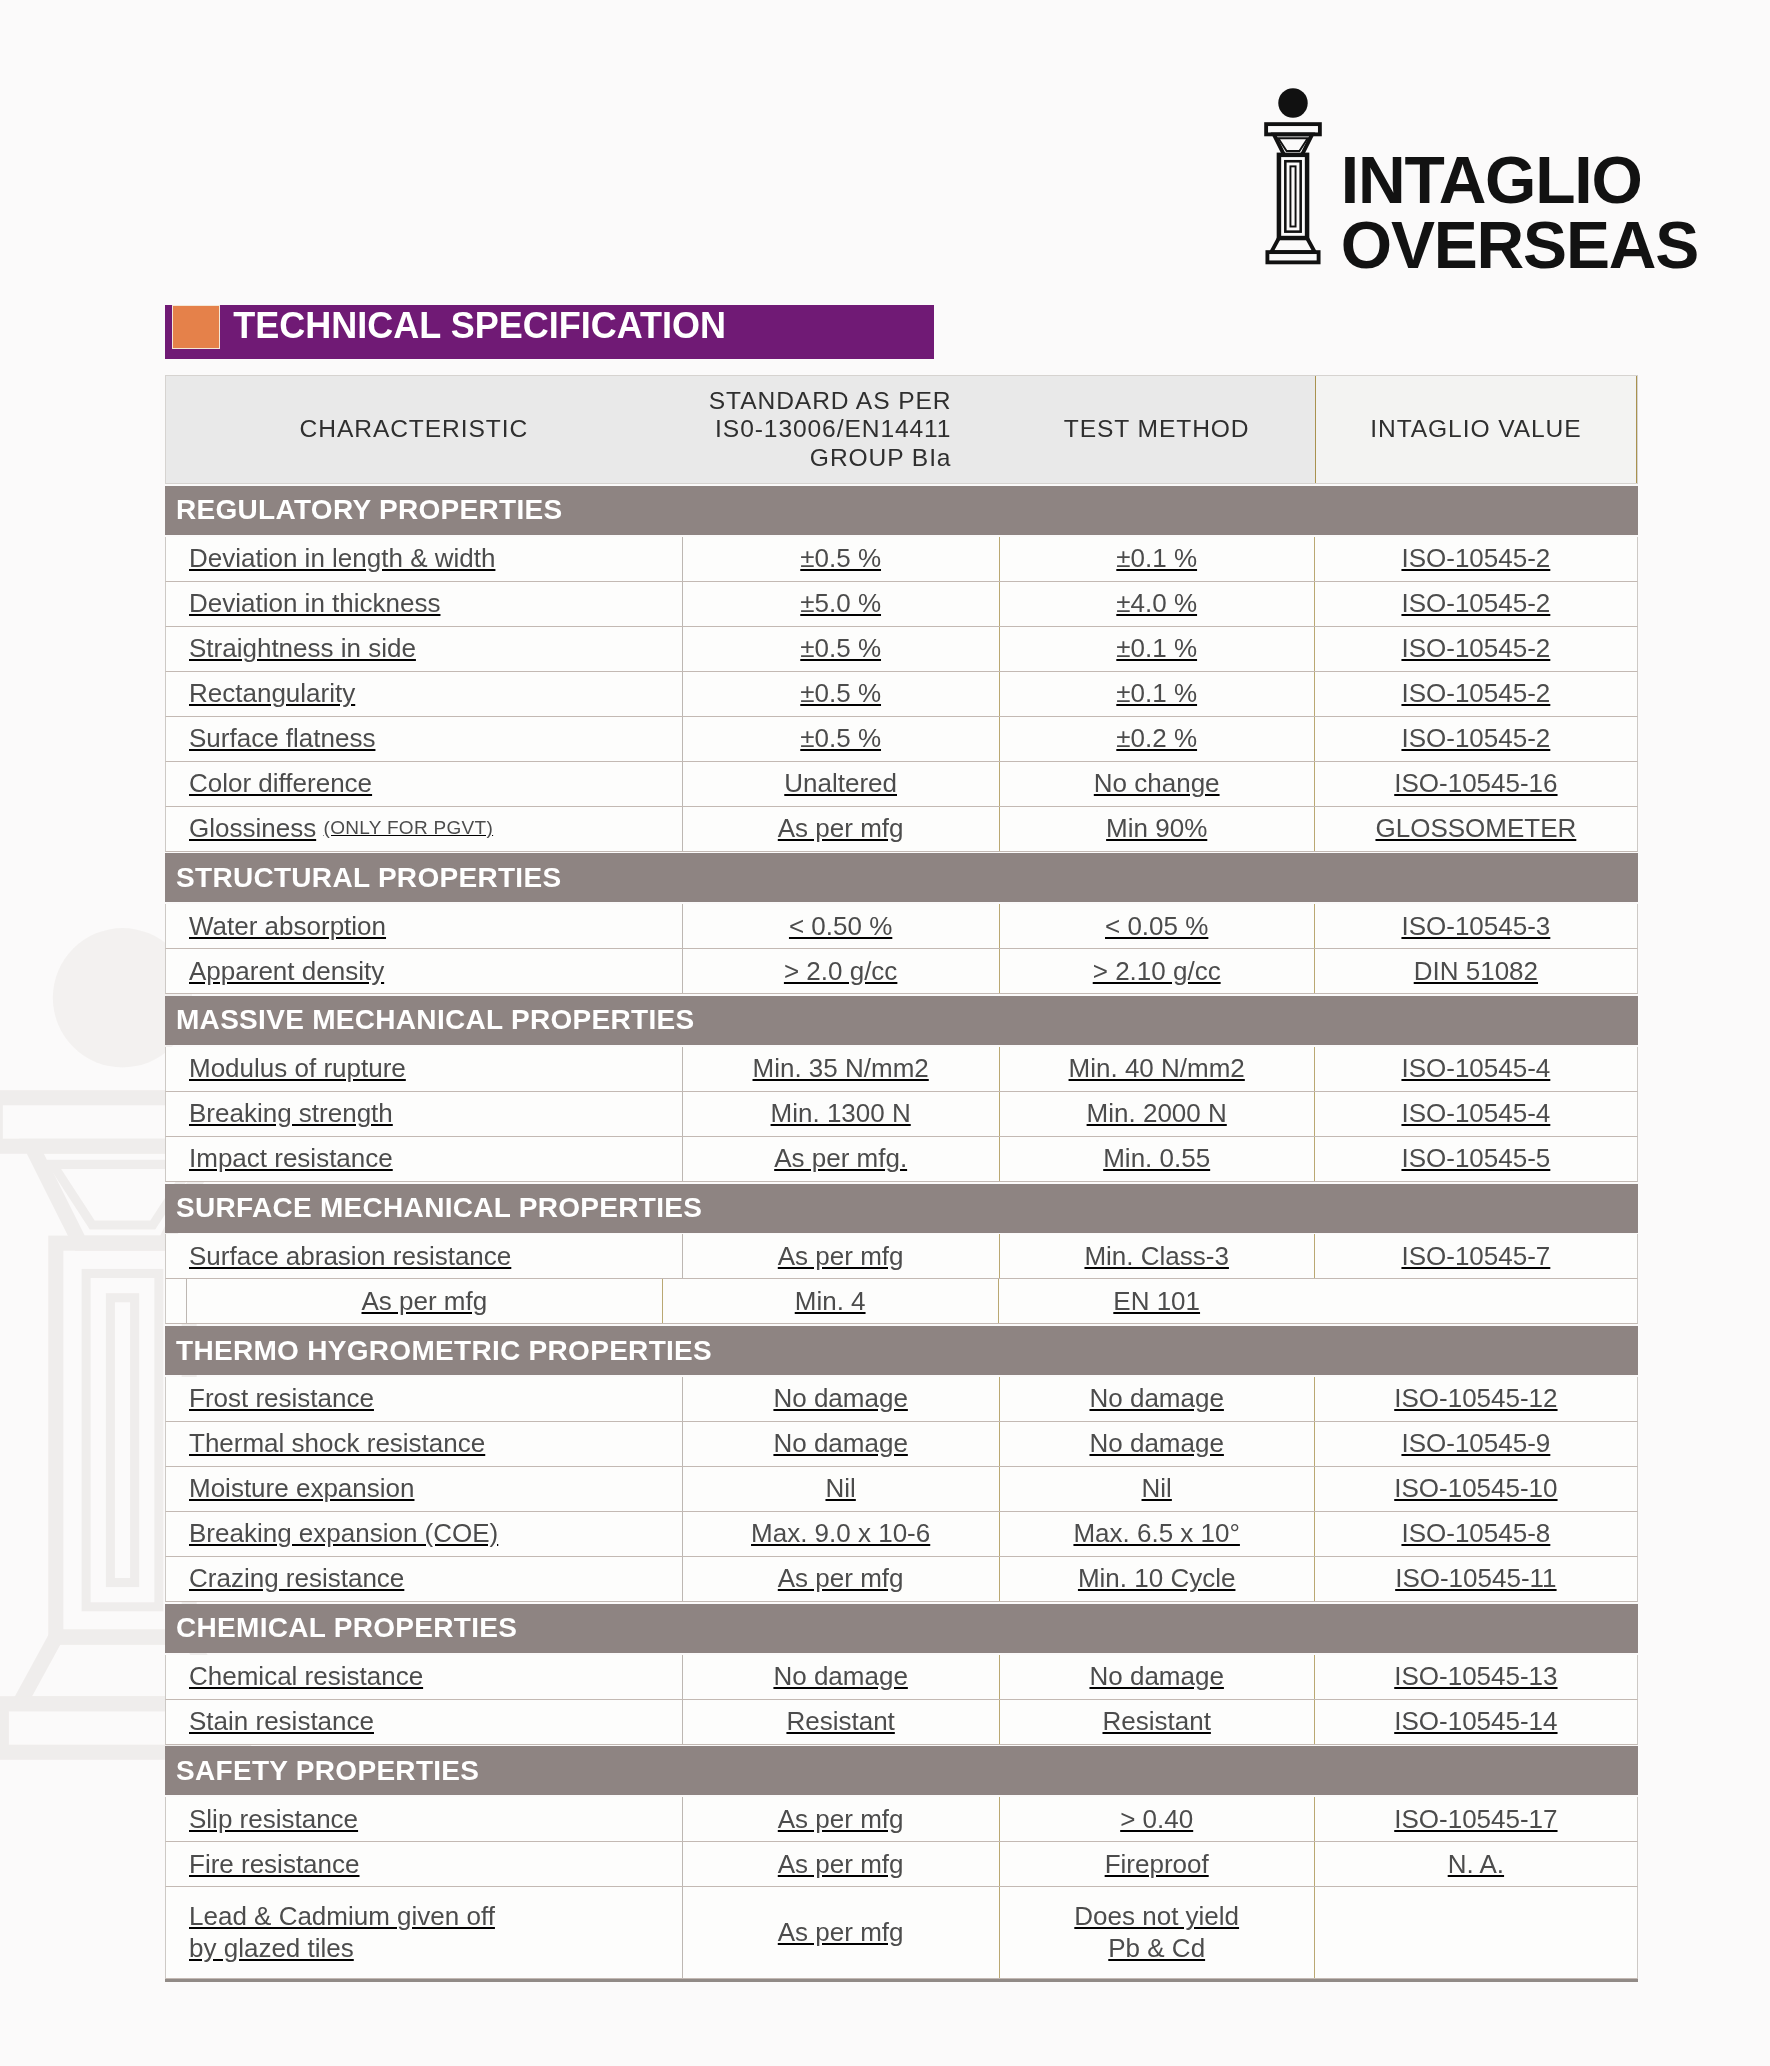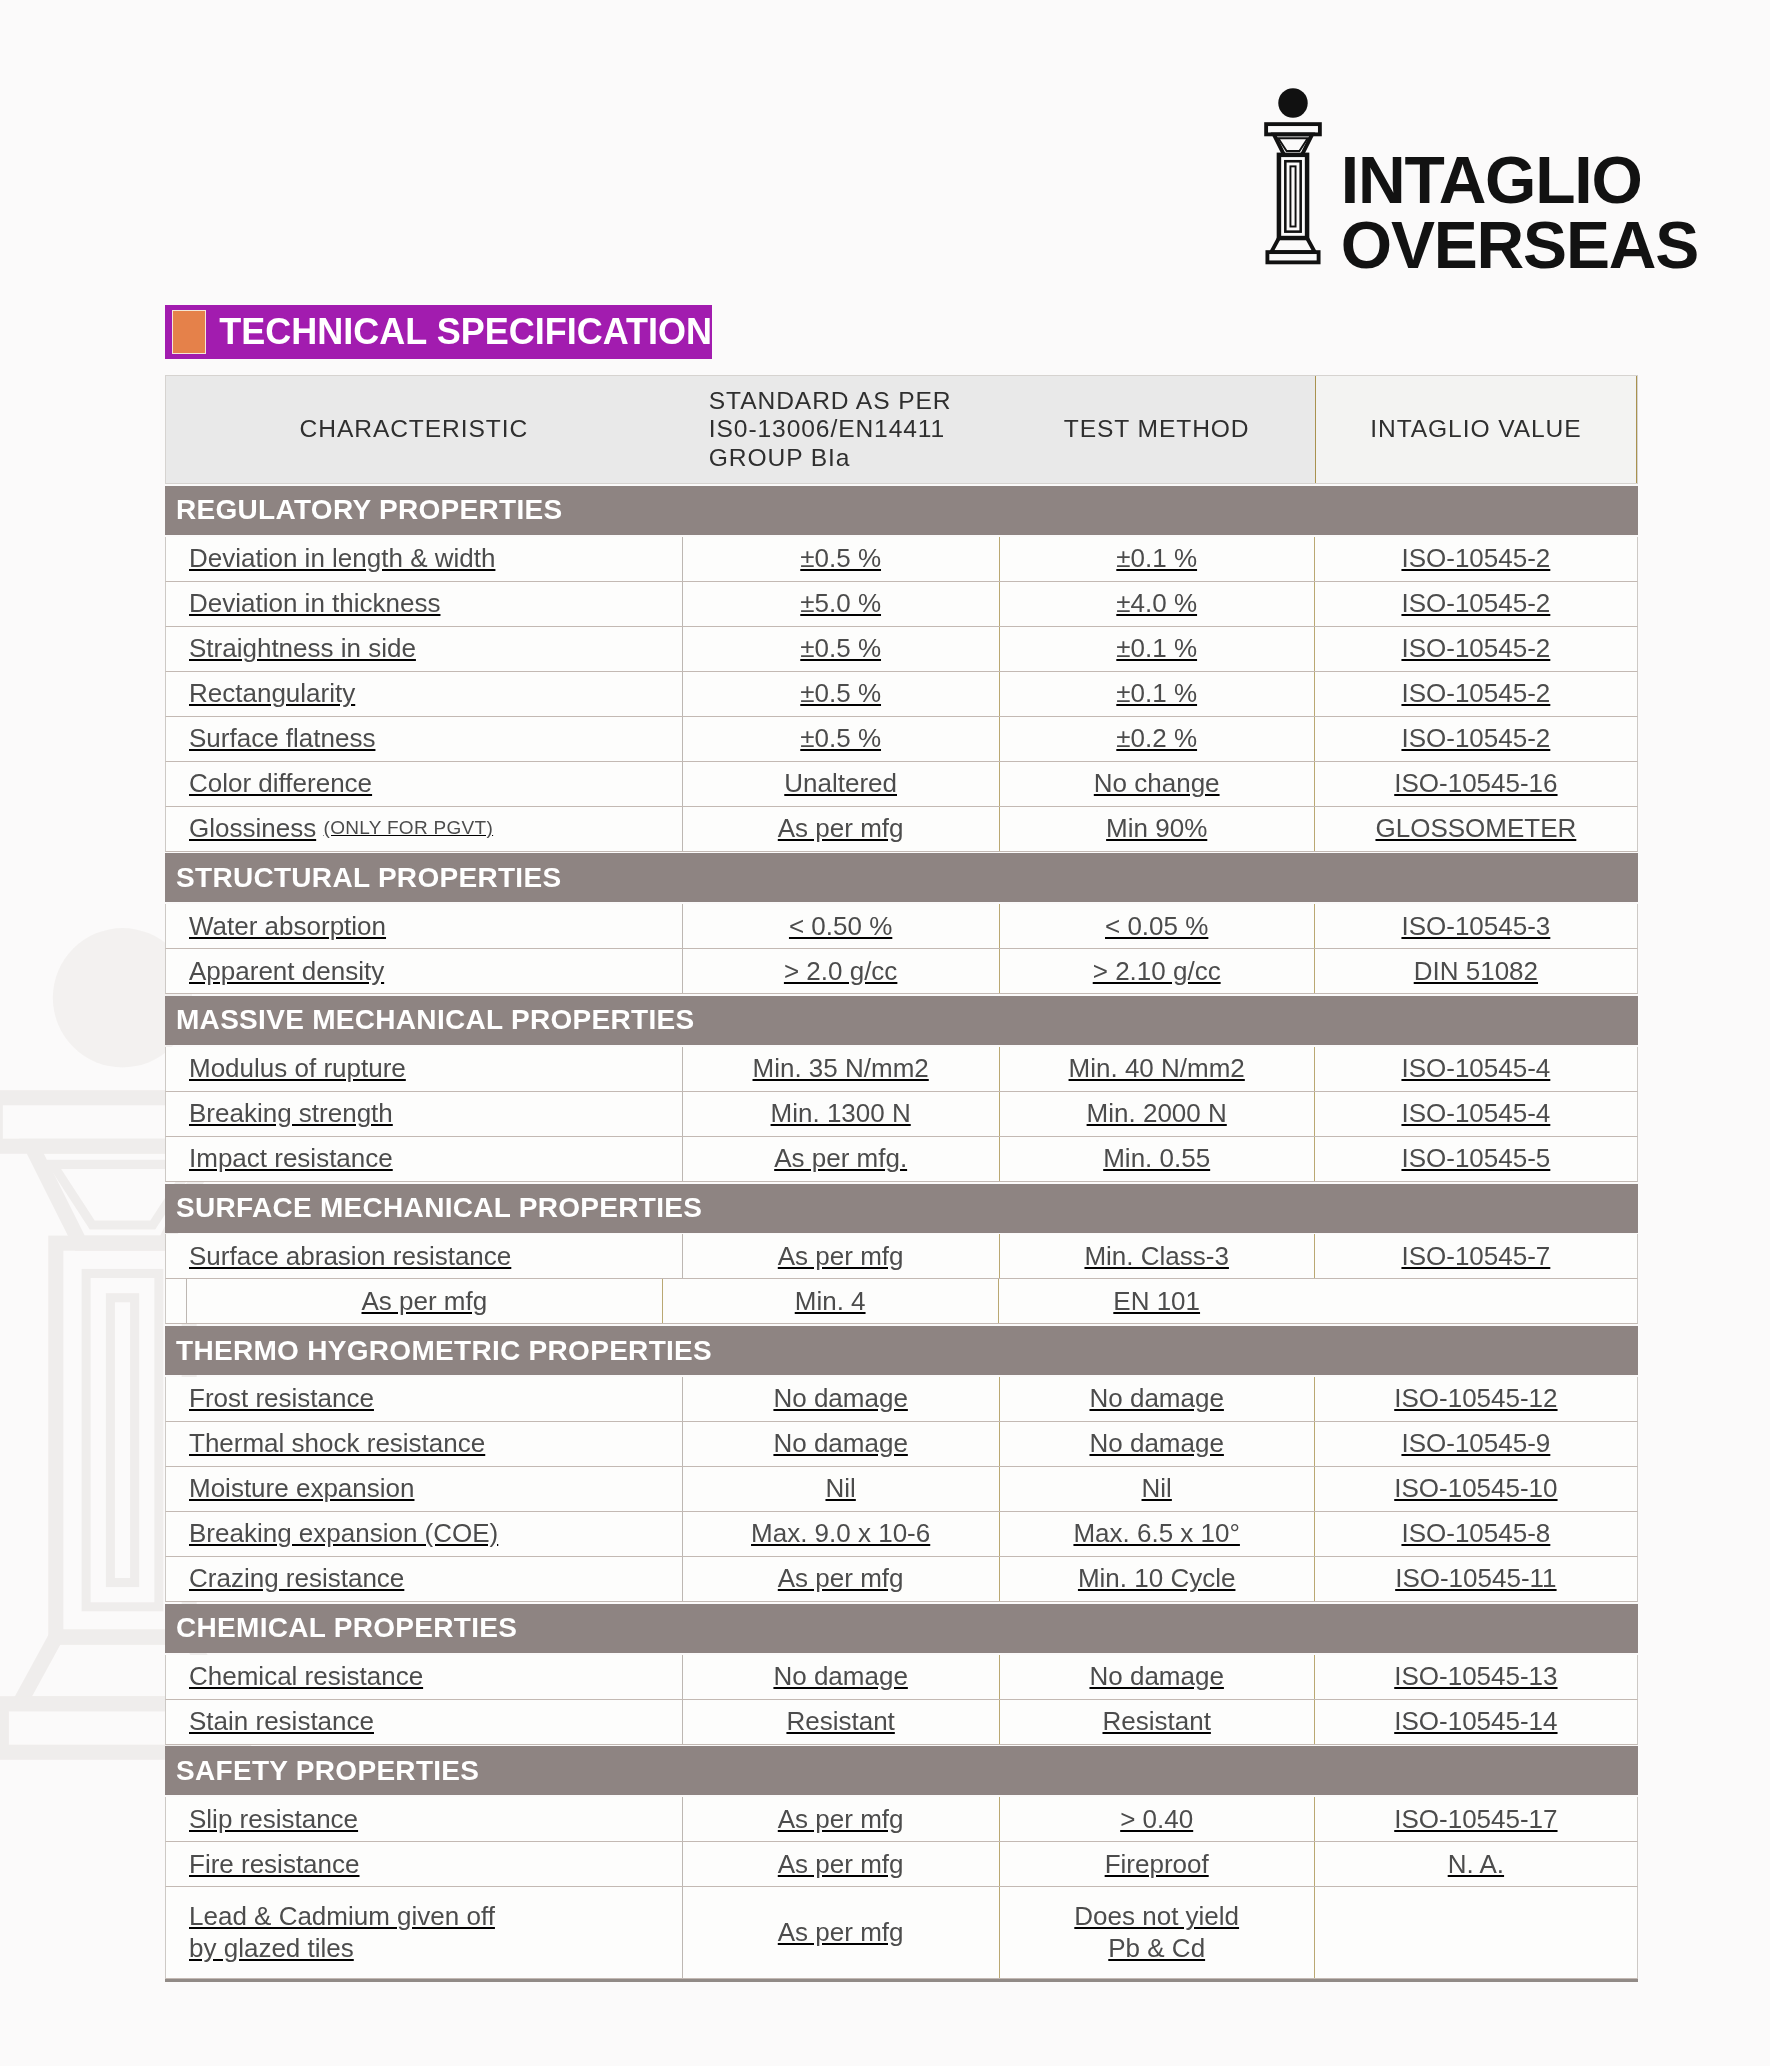--- a/index.html
+++ b/index.html
@@ -41,24 +41,23 @@
     font-size:66px;
     line-height:0.98;
     letter-spacing:-1.2px;
     padding-bottom:2.5px;
     white-space:pre-line;
   }
   
   .title-bar{
     position:absolute;
     left:165px; top:305px;
-    width:547px; height:54px;
-    background:#a21caf;
+    width:769px; height:54px;
+    background:#701a75;
     display:flex;
-    align-items:center;
   }
   .title-square{
     width:48px;height:44px;
     background:var(--orange);
     margin-left:6.8px;
     border:1.2px solid #f4e7d6;
   }
   .title-text{
     color:#ffffff;
     font-size:36px;
@@ -76,21 +75,21 @@
   }
   .thead{
     display:grid;
     grid-template-columns:33.7% 22.9% 21.5% 21.9%;
     height:109px;
     background:#e9e9e9;
     border:1.2px solid #d6d3d0;
   }
   .th{
     display:flex;align-items:center;justify-content:center;
-    text-align:left;
+    text-align:right;
     font-size:24.6px;
     color:#2f2f2f;
     letter-spacing:0.9px;
     line-height:1.15;
     white-space:pre-line;
     font-weight:400;
   }
   .th.col-val{
     background:#f3f3f2;
     border-left:1.8px solid var(--gold);

